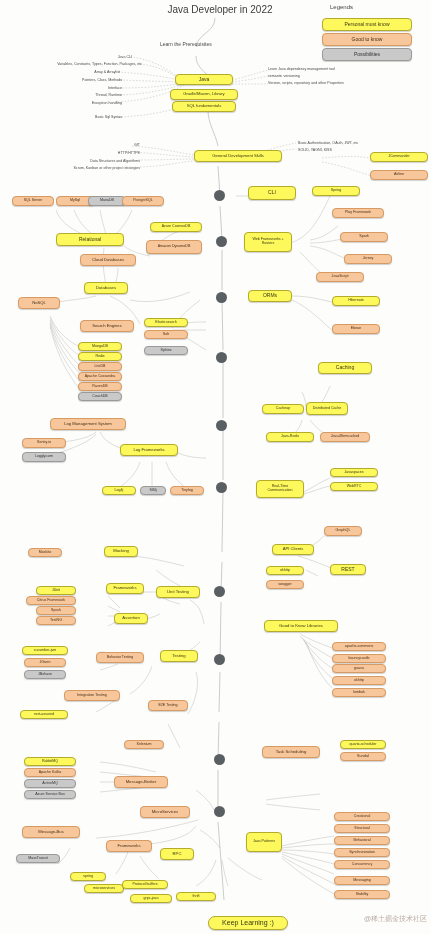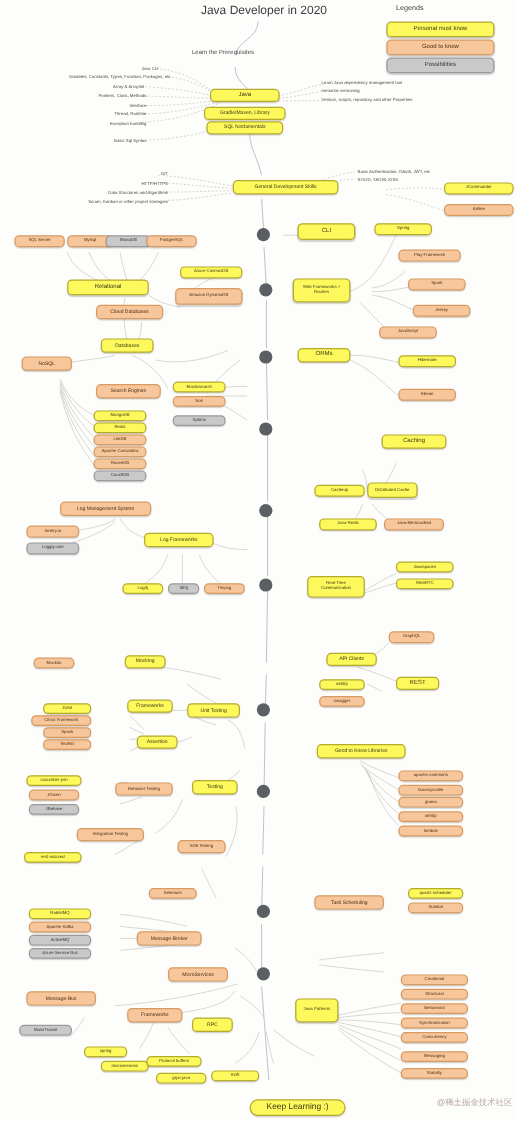--- a/index.html
+++ b/index.html
@@ -161,21 +161,21 @@
       <path d="M282 846 C 300 842, 320 838, 334 836"></path>
       <path d="M282 848 C 300 846, 320 844, 334 844"></path>
       <path d="M282 850 C 300 850, 320 852, 334 854"></path>
       <path d="M282 852 C 300 856, 320 860, 334 864"></path>
       <path d="M282 854 C 300 862, 320 868, 334 874"></path>
       <path d="M282 856 C 300 868, 320 876, 334 884"></path>
       <path d="M282 858 C 300 874, 320 886, 334 894"></path>
     </g>
   </svg>
 
-  <div id="title">Java Developer in 2020</div>
+  <div id="title">Java Developer in 2022</div>
   <div id="legend-title">Legends</div>
 
   <div class="node y sm" style="left:322px;top:18px;width:90px;height:13px;">
     <span>Personal must know</span>
   </div>
   <div class="node o sm" style="left:322px;top:33px;width:90px;height:13px;">
     <span>Good to know</span>
   </div>
   <div class="node g sm" style="left:322px;top:48px;width:90px;height:13px;">
     <span>Possibilities</span>

